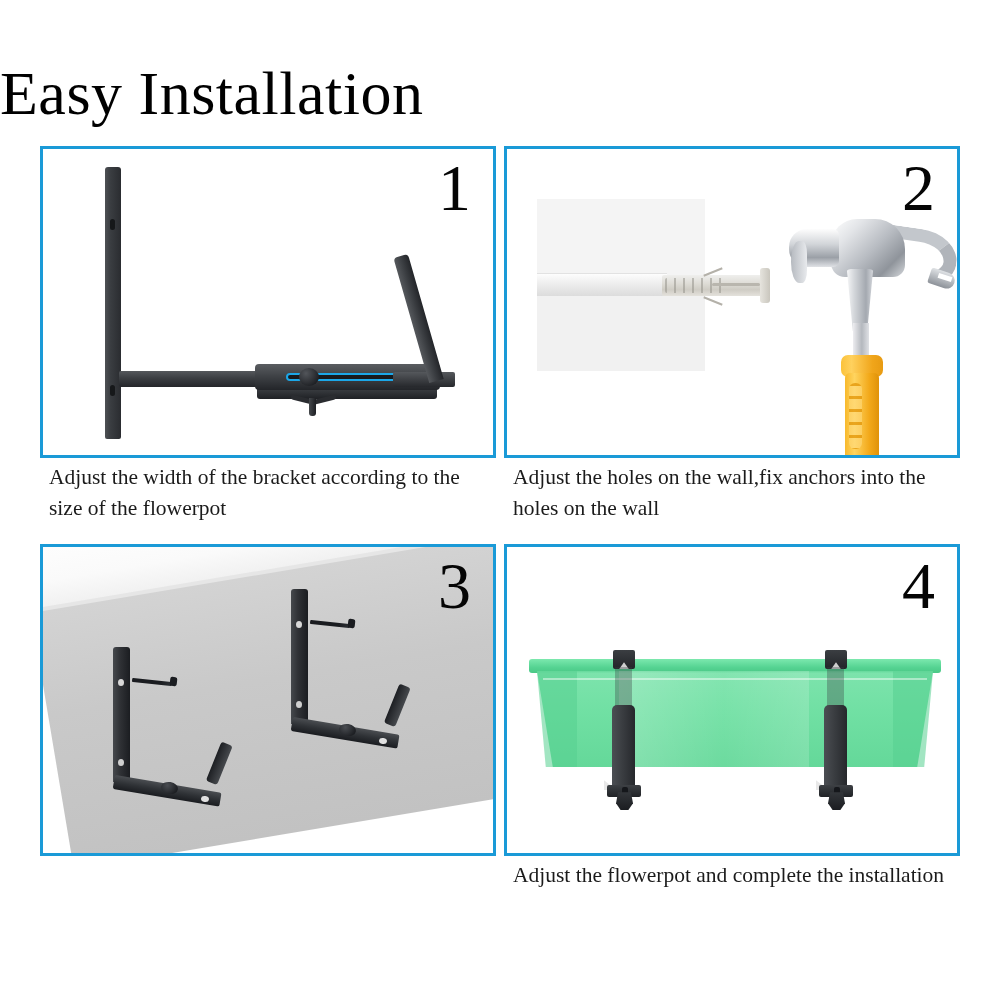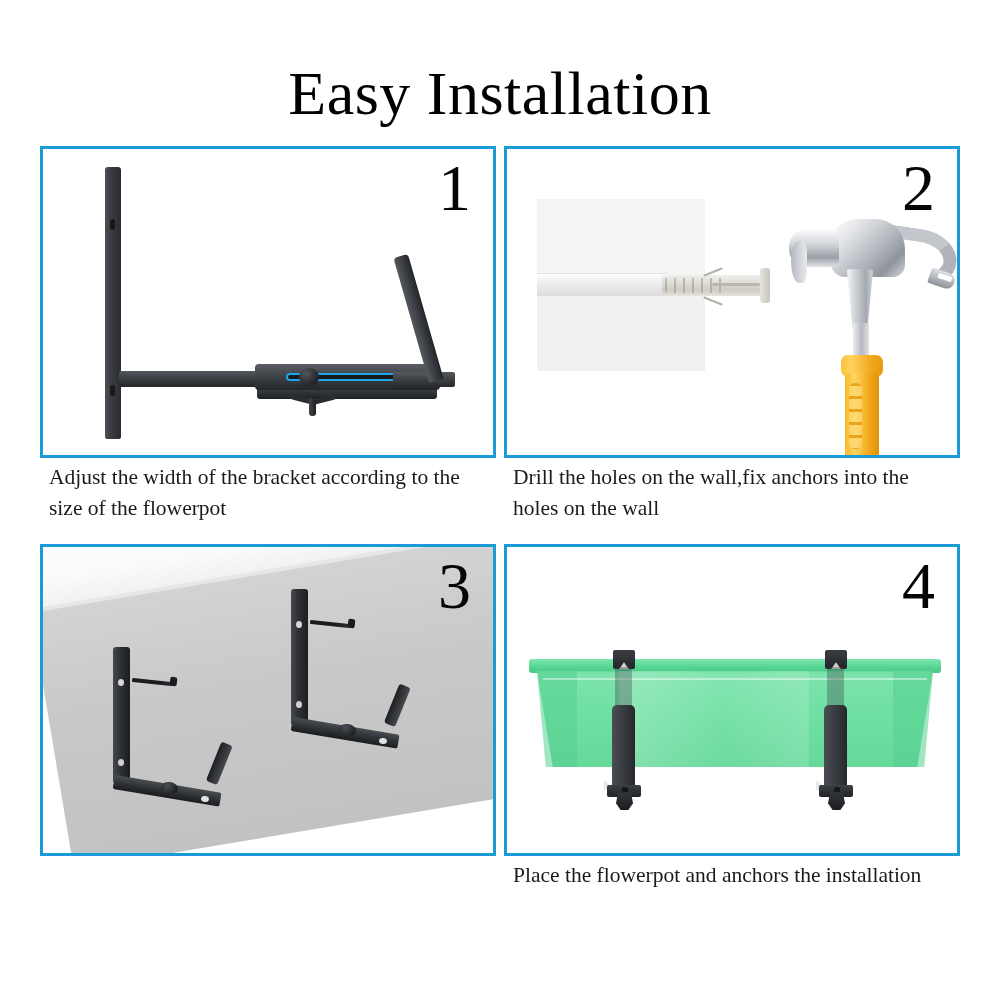--- a/index.html
+++ b/index.html
@@ -15,21 +15,21 @@
     position: relative;
     overflow: hidden;
   }
 
   
   #page-title {
     position: absolute;
     top: 62px;
     left: 0;
     width: 1000px;
-    text-align: center;
+    text-align: left;
     font-family: "Liberation Serif", "DejaVu Serif", serif;
     font-size: 62px;
     font-weight: 400;
     color: #000000;
     letter-spacing: 0.5px;
     line-height: 1;
   }
 
   
   #steps-grid {
@@ -682,21 +682,21 @@
               <div class="hm-poll-face"></div>
             </div>
             <div class="hm-neck"></div>
             <div class="hm-shaft"></div>
             <div class="hm-grip-collar"></div>
             <div class="hm-grip"></div>
             <div class="hm-grip-ridges"></div>
           </div>
         </div>
       </div>
-      <div class="caption">Drill the holes on the wall,fix anchors into the holes on the wall</div>
+      <div class="caption">Adjust the holes on the wall,fix anchors into the holes on the wall</div>
     </div>
   </div>
 
   <div class="step-row row2">
 
     <div class="step-cell">
       <div class="panel">
         <div class="p3-wall-top"></div>
         <div class="p3-wall-edge"></div>
         <div class="p3-wall-front"></div>
@@ -757,16 +757,16 @@
             <div class="p4-top-clip"></div>
             <div class="p4-vert-ghost"></div>
             <div class="p4-vert-front"></div>
             <div class="p4-wedge"></div>
             <div class="p4-bottom-plate"></div>
             <div class="p4-bottom-pin"></div>
             <div class="p4-bottom-nut"></div>
           </div>
         </div>
       </div>
-      <div class="caption">Place the flowerpot and anchors the installation</div>
+      <div class="caption">Adjust the flowerpot and complete the installation</div>
     </div>
   </div>
 </div>
 
 </body></html>

